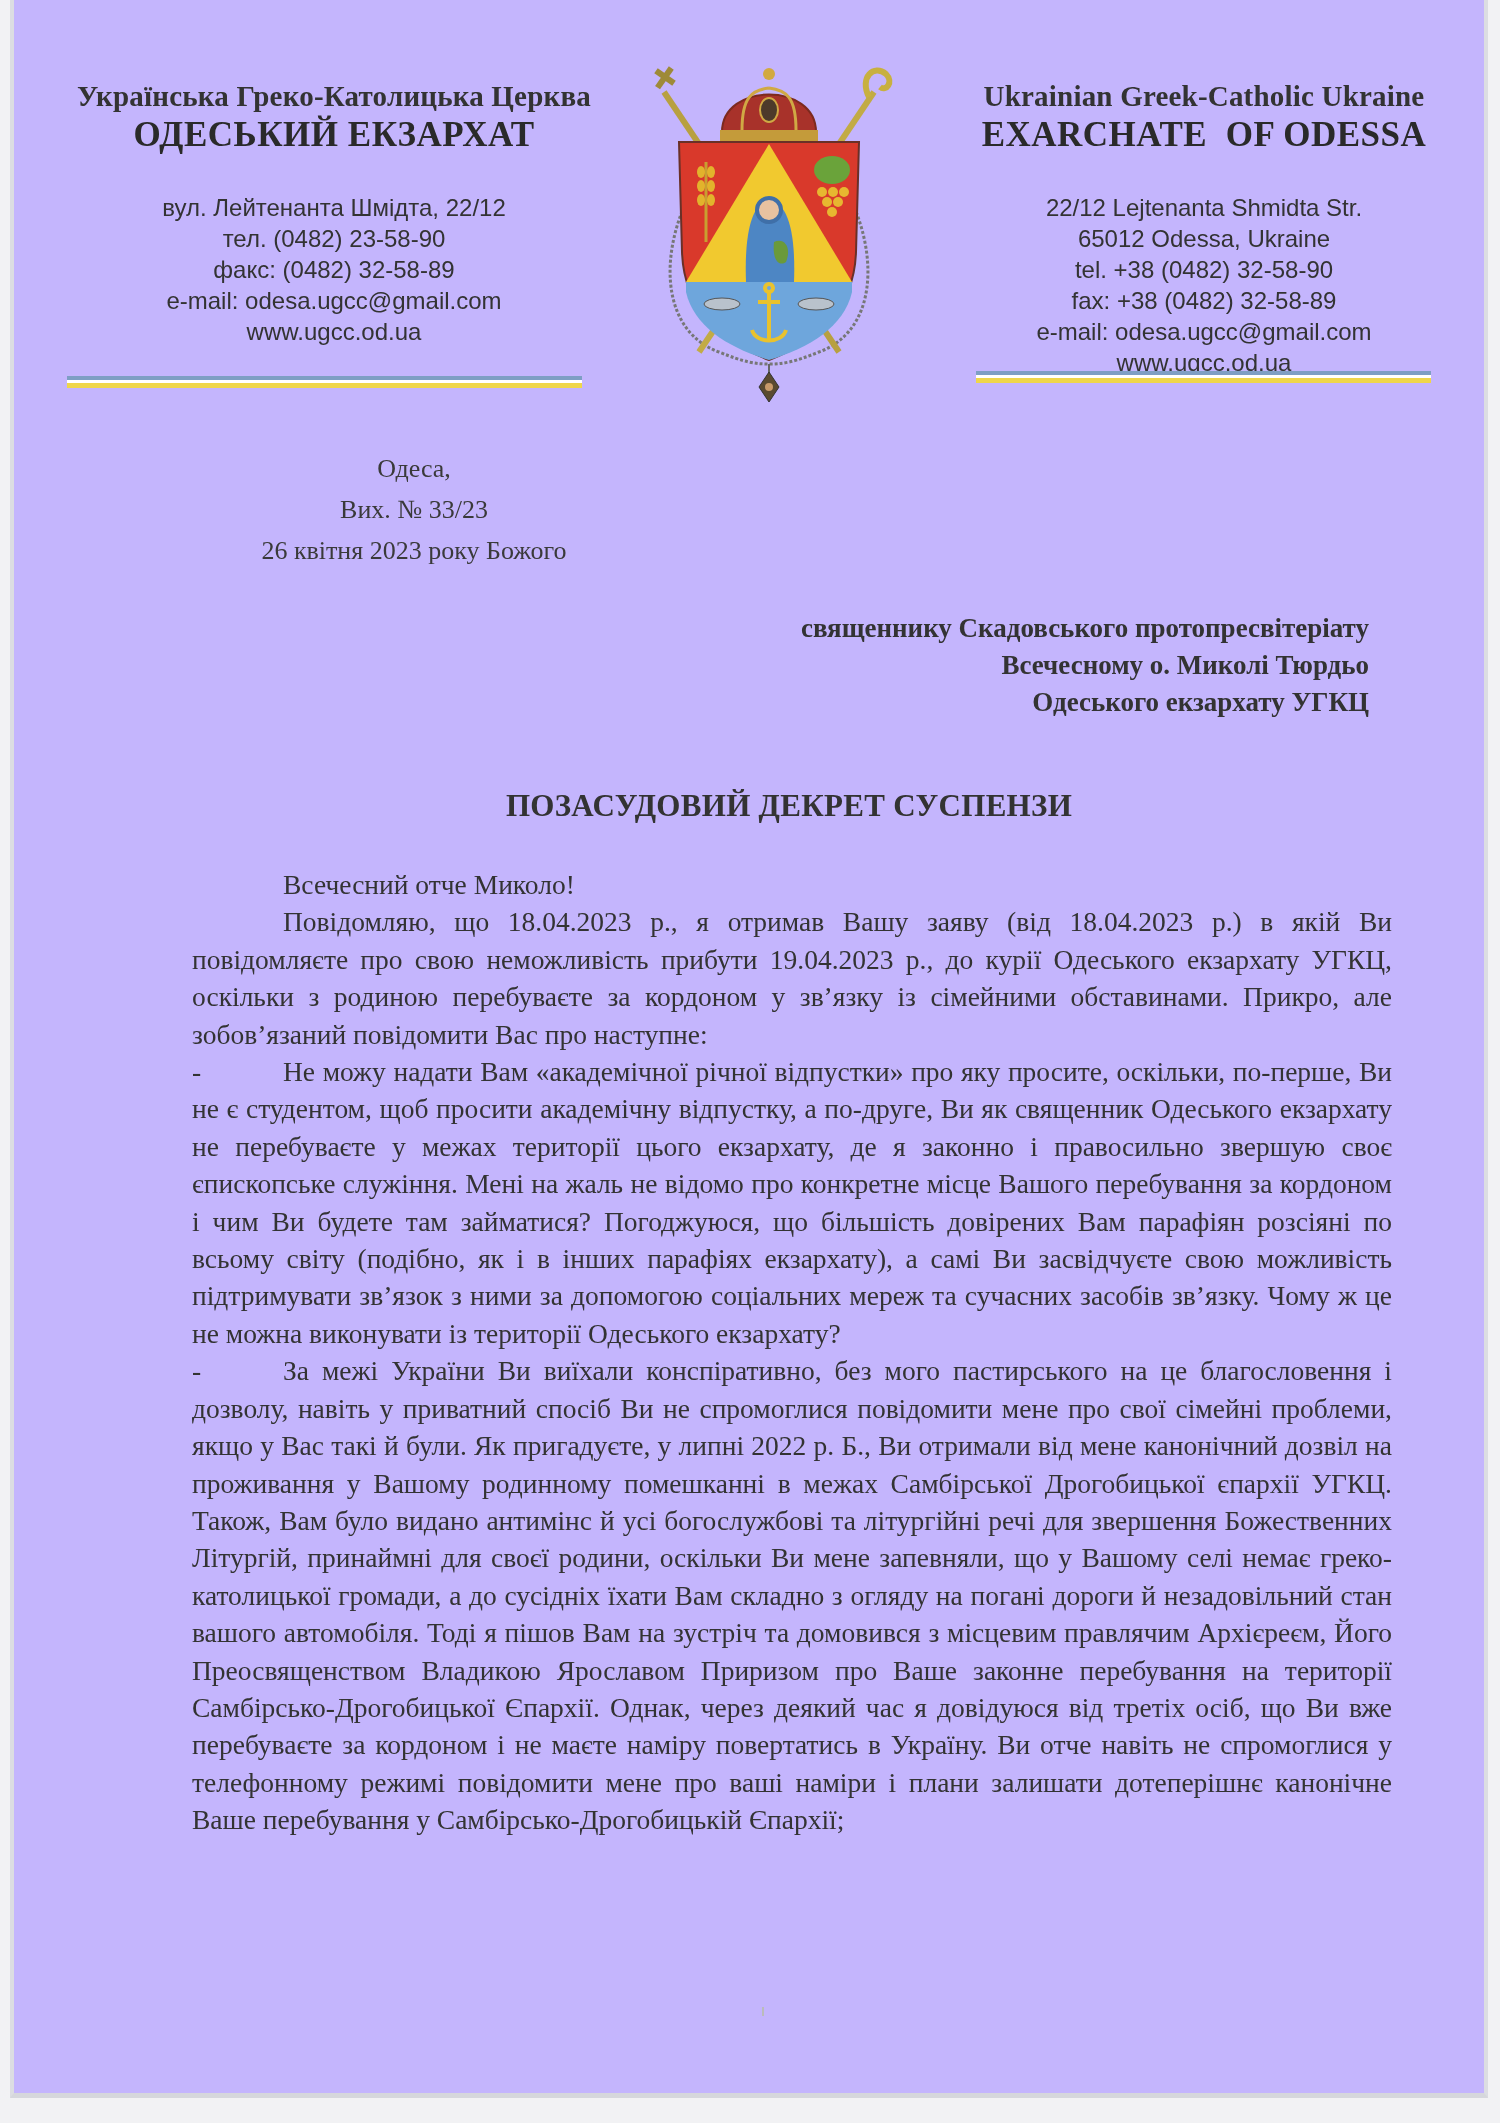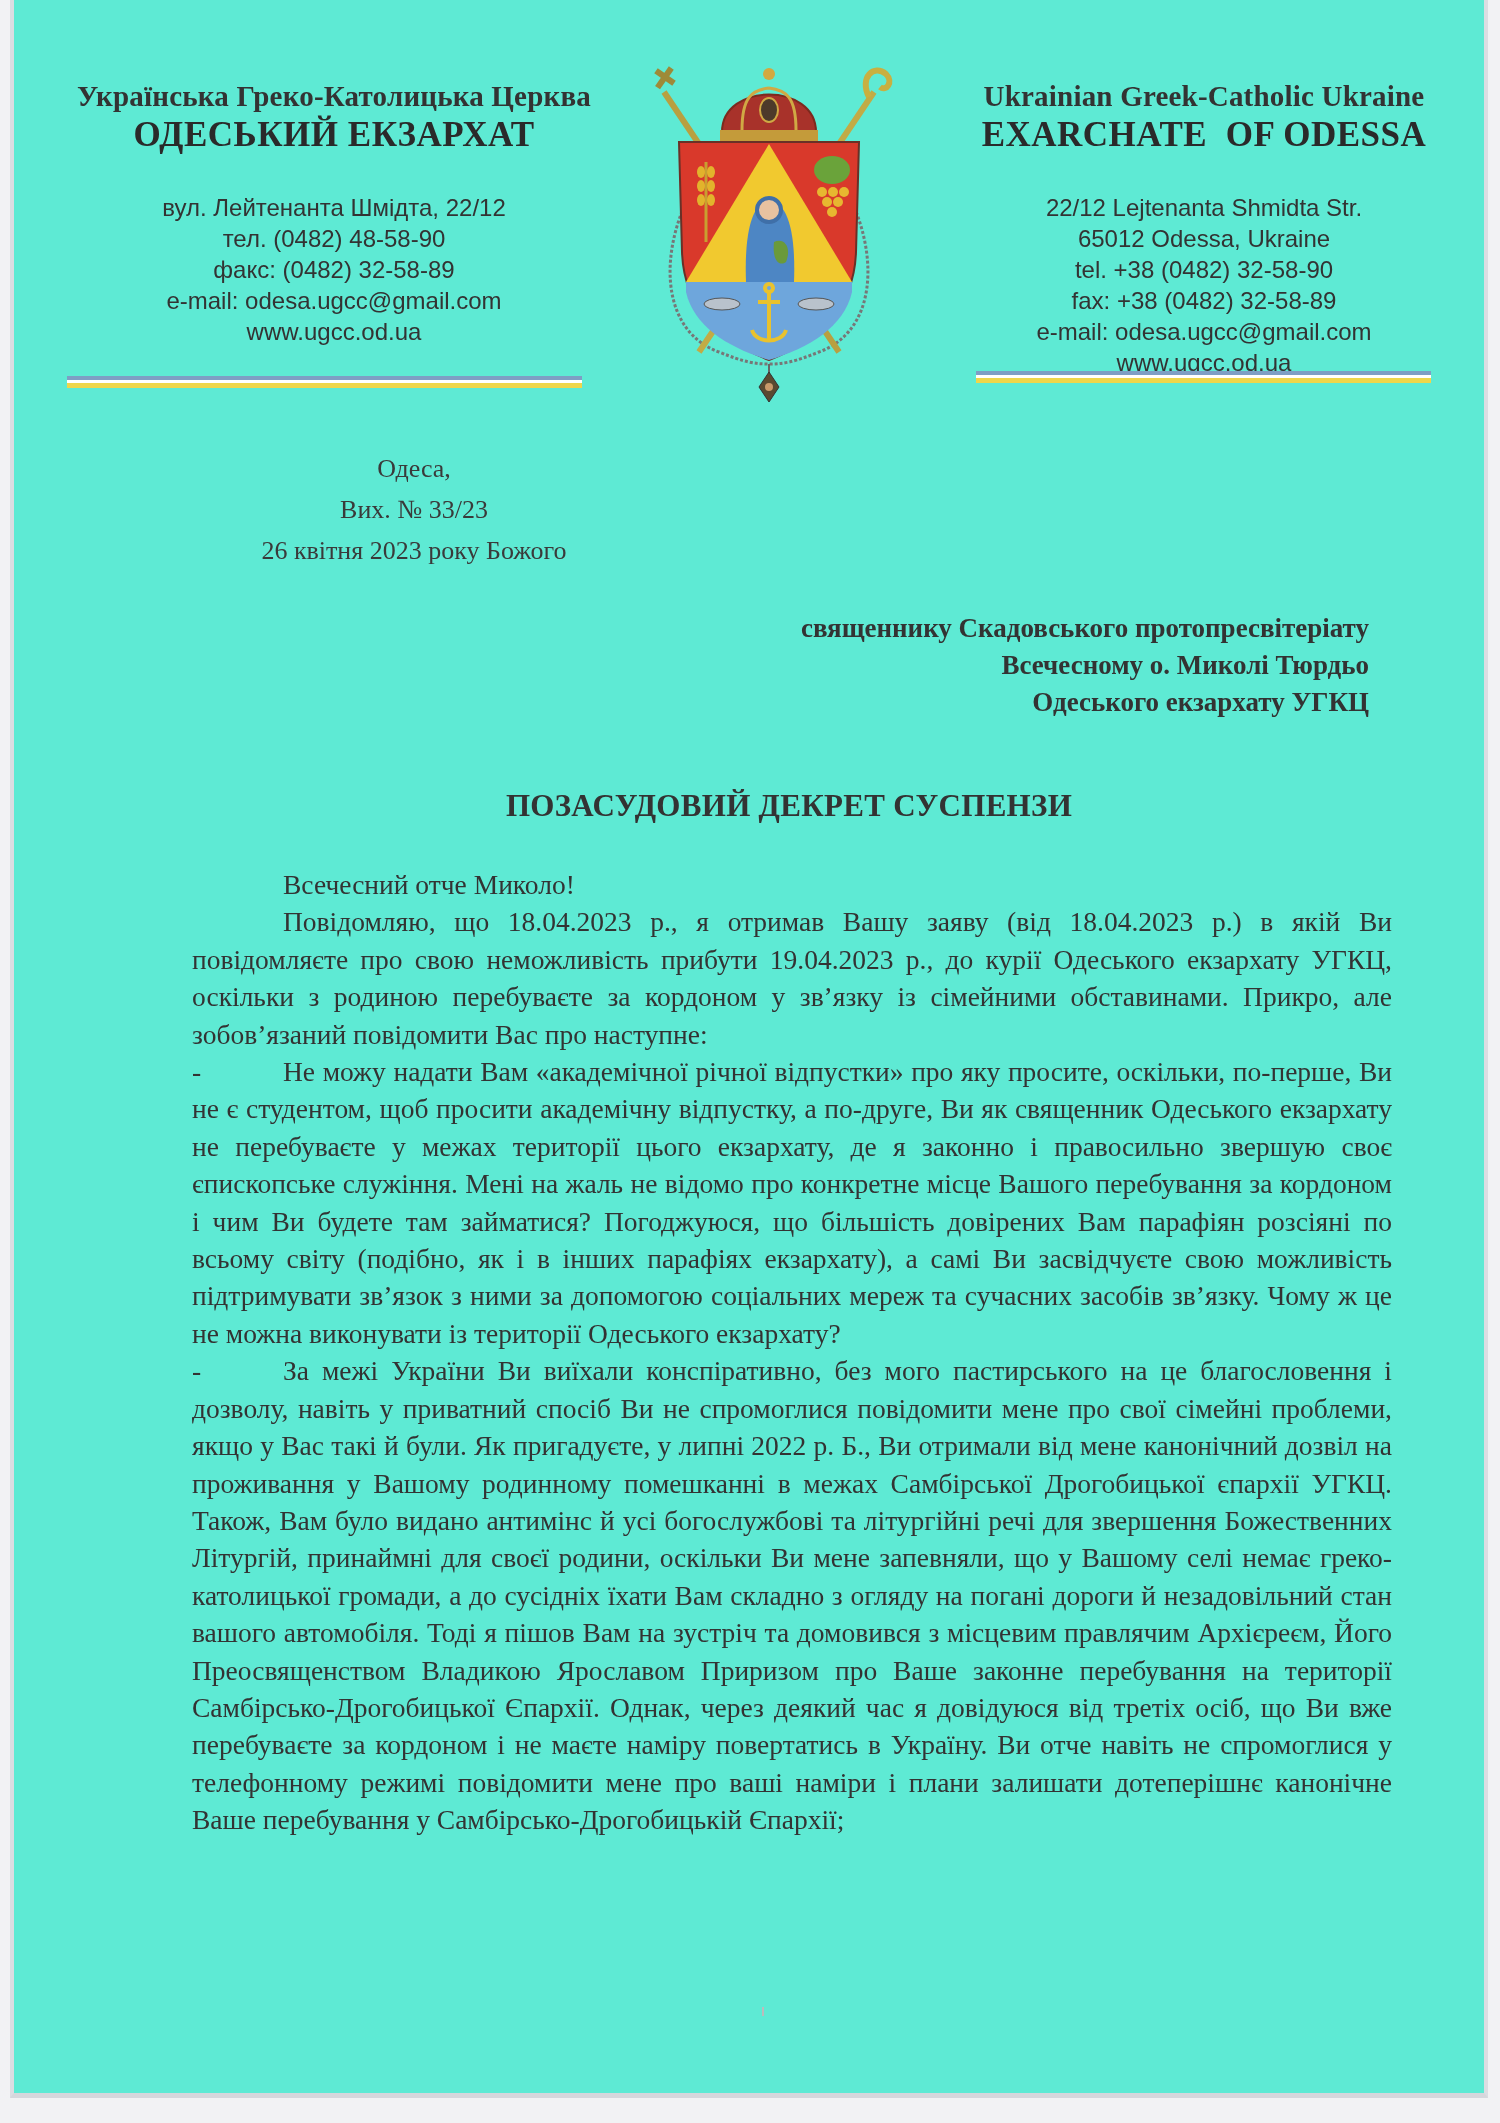--- a/index.html
+++ b/index.html
@@ -3,21 +3,21 @@
 <meta charset="utf-8">
 <style>
   html, body { margin:0; padding:0; }
   body {
     width:1500px; height:2123px; background:#f2f2f4; position:relative; overflow:hidden;
     font-family: "Liberation Serif", "DejaVu Serif", serif;
     color:#2b2b2b;
   }
   .paper {
     position:absolute; left:10px; top:0; width:1478px; height:2098px;
-    background:#5eead4;
+    background:#c4b5fd;
     border-left:4px solid #dcdde2; border-right:4px solid #dcdde2; border-bottom:5px solid #d6d7dc;
     box-sizing:border-box;
   }
   .hdr { position:absolute; text-align:center; }
   .hdr-left { left:40px; width:560px; top:78px; }
   .hdr-right { left:950px; width:480px; top:78px; }
   .church-name { font-size:29px; font-weight:bold; color:#333; letter-spacing:0.2px; line-height:36px; }
   .exarch-name { font-size:35px; font-weight:bold; color:#2a2a2a; line-height:42px; letter-spacing:0.5px; }
   .addr { margin-top:36px; font-family:"Liberation Sans", "DejaVu Sans", sans-serif; font-size:24px; line-height:31px; color:#333; }
   .flag { position:absolute; height:12px; }
@@ -42,21 +42,21 @@
 </head>
 <body>
 
 <div class="paper">
 
   <div class="hdr hdr-left">
     <div class="church-name">Українська Греко-Католицька Церква</div>
     <div class="exarch-name">ОДЕСЬКИЙ ЕКЗАРХАТ</div>
     <div class="addr">
       <div>вул. Лейтенанта Шмідта, 22/12</div>
-      <div>тел. (0482) 48-58-90</div>
+      <div>тел. (0482) 23-58-90</div>
       <div>факс: (0482) 32-58-89</div>
       <div>e-mail: odesa.ugcc@gmail.com</div>
       <div>www.ugcc.od.ua</div>
     </div>
   </div>
   <div class="flag flag-left">
     <div class="b"></div>
       <div class="g"></div>
       <div class="y"></div>
   </div>

